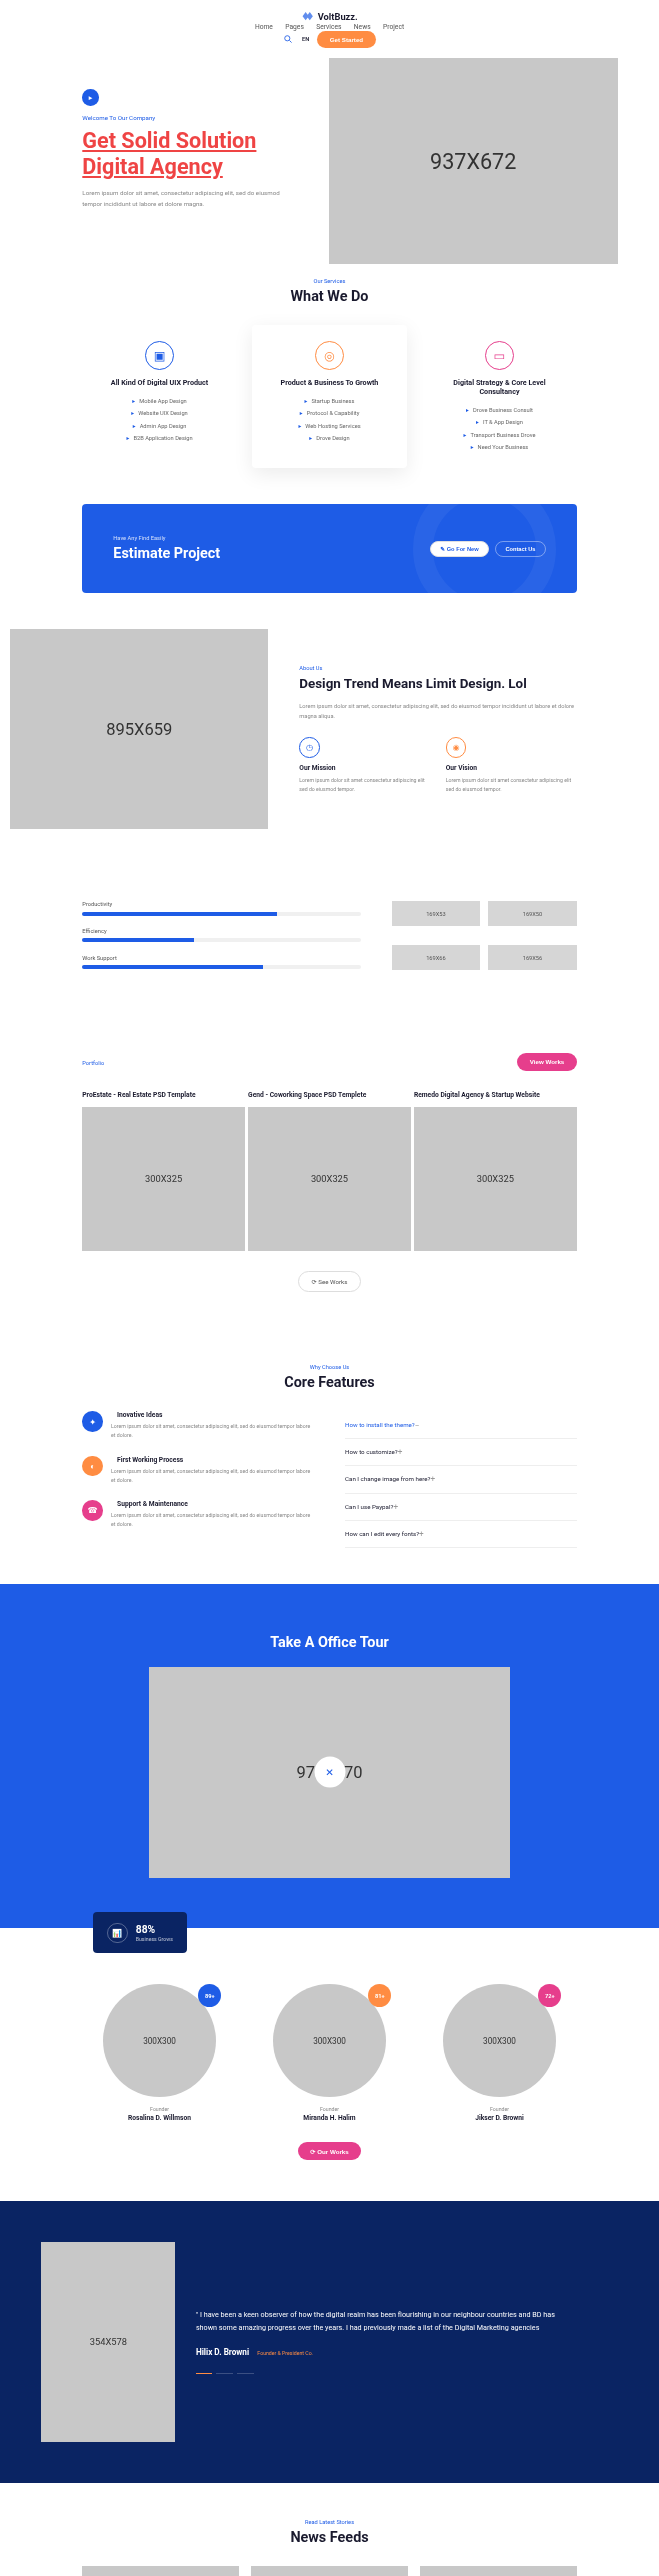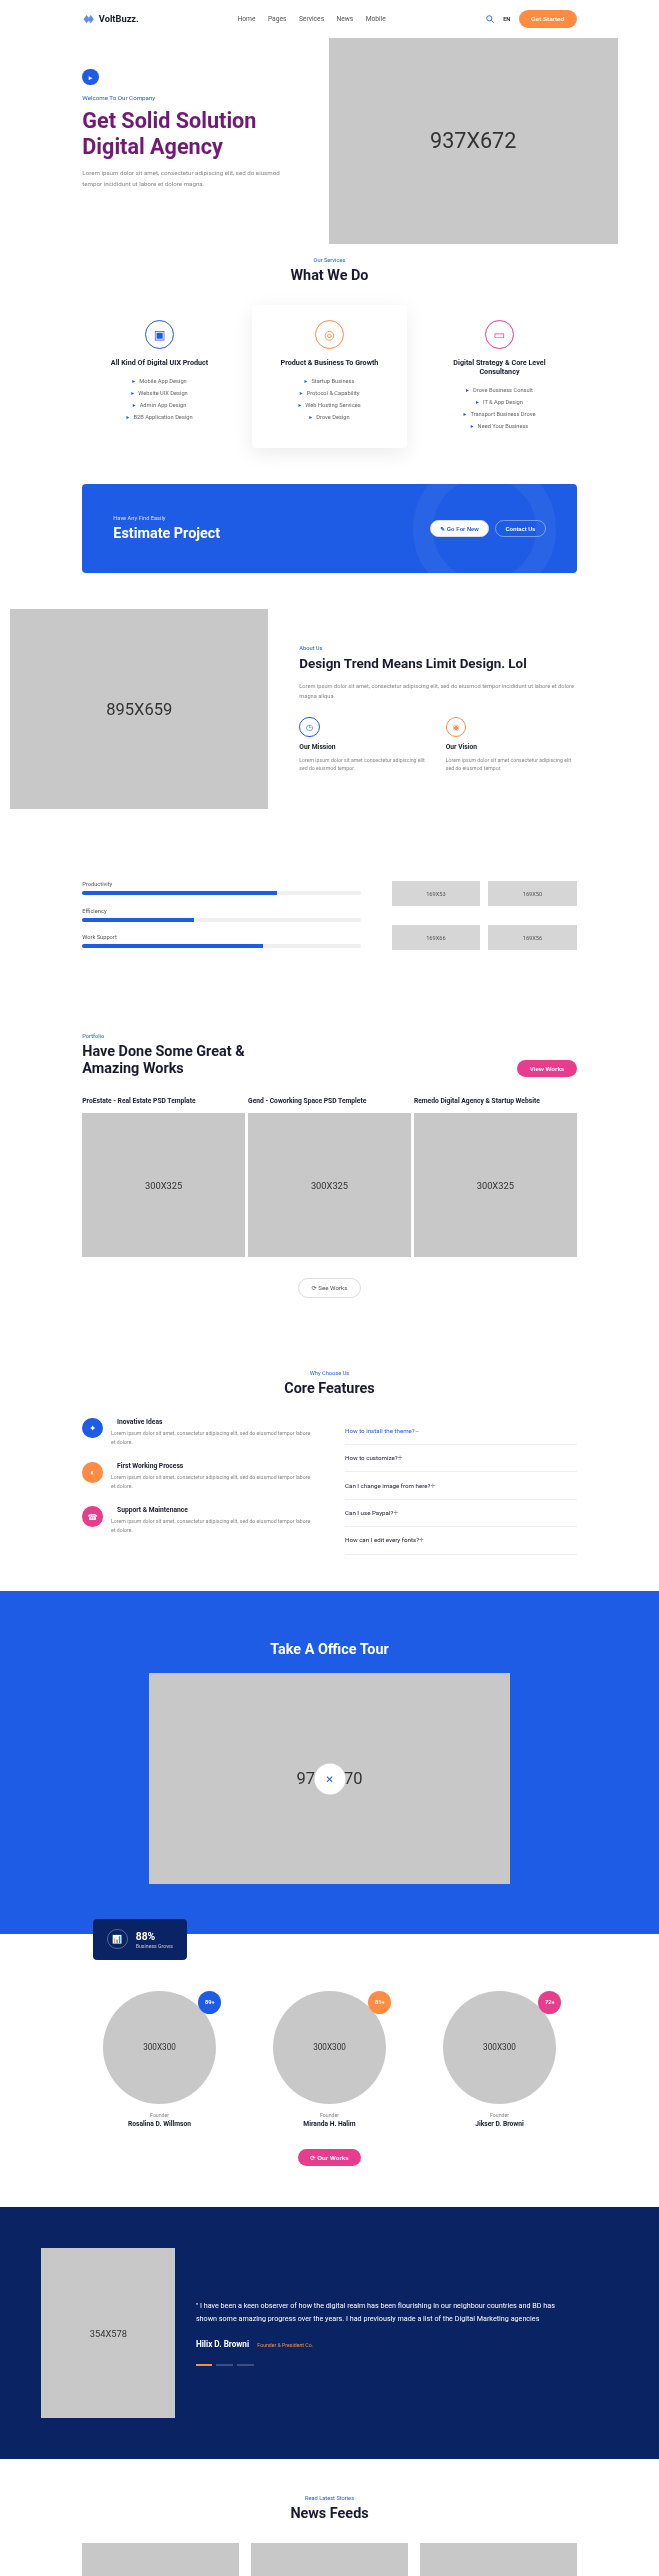--- a/index.html
+++ b/index.html
@@ -1,34 +1,34 @@
 <!DOCTYPE html>
 <html style="font-size:8.2px"><head>
 <meta charset="utf-8">
 <style>
 * { margin: 0; padding: 0; box-sizing: border-box; }
 body { font-family: -apple-system, BlinkMacSystemFont, 'Segoe UI', Roboto, sans-serif; color: #1a1a2e; background: #fff; }
 .container { max-width: 515px; margin: 0 auto; padding: 0 10.3px; }
-.nav { display: flex; justify-content: space-between; align-items: center; padding: 10.3px 0; }
+.nav { display: flex; justify-content: space-between; align-items: center; padding: 10.3px 0; flex-direction: column; }
 .logo { display: flex; align-items: center; gap: 4.1px; font-weight: 700; font-size: 9.3px; color: #1a1a2e; }
 .logo-icon { width: 12.4px; height: 12.4px; }
 .nav-links { display: flex; gap: 12.4px; list-style: none; font-size: 6.7px; }
 .nav-links a { color: #555; text-decoration: none; }
 .nav-right { display: flex; align-items: center; gap: 8.2px; }
 .nav-icon { width: 10.3px; height: 10.3px; color: #1e5ce6; }
 .btn { padding: 5.2px 12.4px; border-radius: 12.4px; font-size: 6.2px; font-weight: 600; border: none; cursor: pointer; }
 .btn-orange { background: #ff8c42; color: #fff; }
 .btn-white { background: #fff; color: #1e5ce6; border: 0.5px solid #e0e0e0; }
 .btn-pink { background: #e63e8c; color: #fff; }
 .btn-sm { padding: 4.1px 9.3px; font-size: 5.7px; }
 
 .hero { padding: 31px 0; position: relative; }
 .hero-badge { width: 16.5px; height: 16.5px; background: #1e5ce6; border-radius: 50%; display: flex; align-items: center; justify-content: center; color: #fff; font-size: 7.2px; margin-bottom: 8.2px; }
 .hero-subtitle { color: #1e5ce6; font-size: 6.2px; margin-bottom: 6.2px; }
-.hero-title { font-size: 21.6px; font-weight: 700; line-height: 1.2; color: #701a75; margin-bottom: 8.2px; max-width: 206px; }
+.hero-title { font-size: 21.6px; font-weight: 700; line-height: 1.2; color: #ef4444; margin-bottom: 8.2px; max-width: 206px; text-decoration: underline; }
 .hero-desc { font-size: 6.2px; color: #888; line-height: 1.8; max-width: 206px; }
 .hero-img { position: absolute; right: -41px; top: 0; width: 289px; height: 206px; background: #c8c8c8; display: flex; align-items: center; justify-content: center; font-size: 21.6px; color: #333; }
 
 .section { padding: 36px 0; }
 .section-label { text-align: center; color: #1e5ce6; font-size: 5.7px; margin-bottom: 4.1px; }
 .section-title { text-align: center; font-size: 14.4px; font-weight: 700; margin-bottom: 20.6px; }
 
 .services { display: grid; grid-template-columns: repeat(3, 1fr); gap: 15.5px; }
 .service { text-align: center; padding: 15.5px; border-radius: 4.1px; }
 .service.active { box-shadow: 0 5.2px 20.6px rgba(0,0,0,0.08); }
@@ -96,21 +96,21 @@
 
 .team { display: grid; grid-template-columns: repeat(3, 1fr); gap: 15.5px; text-align: center; margin-top: 31px; }
 .tm { position: relative; }
 .tm-badge { position: absolute; top: 0; right: 15.5px; width: 23px; height: 23px; border-radius: 50%; display: flex; align-items: center; justify-content: center; font-size: 5.7px; font-weight: 700; color: #fff; z-index: 1; }
 .tm-img { width: 113px; height: 113px; background: #c8c8c8; border-radius: 50%; margin: 0 auto 8.2px; display: flex; align-items: center; justify-content: center; font-size: 8.2px; color: #333; }
 .tm-role { font-size: 5.2px; color: #888; margin-bottom: 2.1px; }
 .tm-name { font-size: 6.7px; font-weight: 700; }
 
 .testimonial { background: #0a2463; color: #fff; padding: 41px 0; }
 .testimonial-inner { display: flex; gap: 20.6px; align-items: center; }
-.testimonial-img { flex: 0 0 134px; height: 170px; background: #c8c8c8; display: flex; align-items: center; justify-content: center; font-size: 9.3px; color: #333; margin-left: -41px; }
+.testimonial-img { flex: 0 0 134px; height: 200px; background: #c8c8c8; display: flex; align-items: center; justify-content: center; font-size: 9.3px; color: #333; margin-left: -41px; }
 .testimonial-content { flex: 1; }
 .testimonial-text { font-size: 7.2px; line-height: 1.8; margin-bottom: 12.4px; }
 .testimonial-name { font-size: 8.2px; font-weight: 700; display: inline-block; margin-right: 6.2px; }
 .testimonial-role { font-size: 5.2px; color: #ff8c42; }
 .testimonial-bars { display: flex; gap: 4.1px; margin-top: 15.5px; }
 .testimonial-bar { width: 16.5px; height: 1.5px; background: rgba(255,255,255,0.2); }
 .testimonial-bar.active { background: #ff8c42; }
 
 .news { padding: 36px 0; }
 .news-items { display: grid; grid-template-columns: repeat(3, 1fr); gap: 12.4px; }
@@ -125,21 +125,21 @@
       <svg class="logo-icon" viewBox="0 0 24 24" fill="#1e5ce6">
           <path d="M3 12l6-8 6 8-6 8z M11 12l6-8 6 8-6 8z" opacity="0.7"></path>
         </svg>
       <span>VoltBuzz.</span>
     </div>
     <ul class="nav-links">
       <li><a href="#">Home</a></li>
       <li><a href="#">Pages</a></li>
       <li><a href="#">Services</a></li>
       <li><a href="#">News</a></li>
-      <li><a href="#">Mobile</a></li>
+      <li><a href="#">Project</a></li>
     </ul>
     <div class="nav-right">
       <svg class="nav-icon" viewBox="0 0 24 24" fill="none" stroke="#1e5ce6" stroke-width="2">
           <circle cx="10" cy="10" r="6"></circle>
           <path d="M20 20l-5-5"></path>
         </svg>
       <span style="font-size:5.7px;font-weight:600">EN</span>
       <button class="btn btn-orange">Get Started</button>
     </div>
   </nav>
@@ -263,21 +263,20 @@
         </div>
     </div>
   </div>
 </section>
 
 <section class="section">
   <div class="container">
     <div class="portfolio-header">
       <div>
         <div style="color:#1e5ce6;font-size:5.7px;margin-bottom:4.1px">Portfolio</div>
-        <h2 class="portfolio-title">Have Done Some Great &amp; Amazing Works</h2>
       </div>
       <button class="btn btn-pink">View Works</button>
     </div>
     <div class="portfolio-items" id="portfolio-grid">
         <div class="portfolio-item">
           <div class="pi-title">ProEstate - Real Estate PSD Template</div>
     <div class="pi-img">300X325</div>
         </div>
         <div class="portfolio-item">
           <div class="pi-title">Gend - Coworking Space PSD Templete</div>

